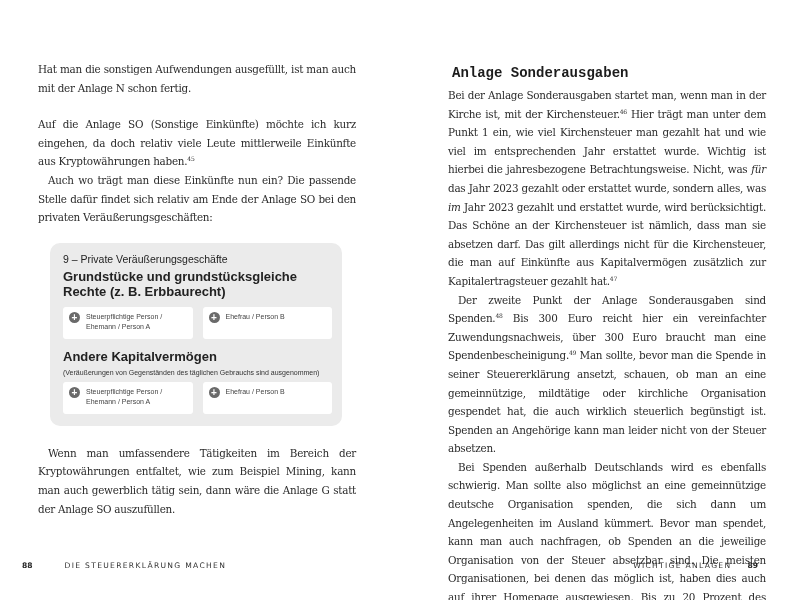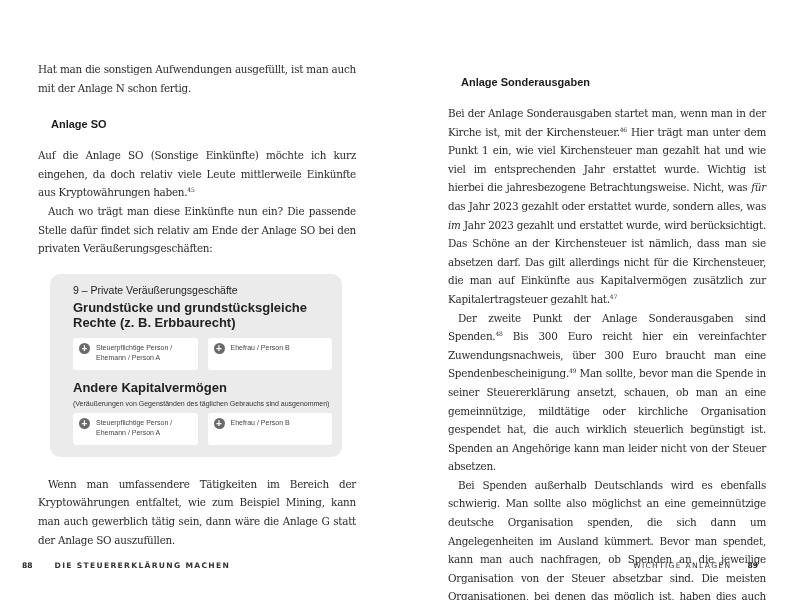--- a/index.html
+++ b/index.html
@@ -10,26 +10,26 @@
   .page { position: absolute; top: 0; height: 460px; }
   .page-left { left: 0; width: 398px; }
   .page-right { left: 398px; width: 398px; }
   .col { position: absolute; top: 60px; width: 318px; }
   .page-left .col { left: 38px; }
   .page-right .col { left: 50px; }
   p { margin: 0; font-size: 10.4px; line-height: 18.6px; text-align: justify; letter-spacing: -0.25px; }
   p.indent { text-indent: 10px; }
   p.gap-after { margin-bottom: 18px; }
   h2 {
-    margin: 13px; font-family: Liberation Sans, sans-serif; font-weight: bold; font-size: 11px;
+    margin: 4px; font-family: Liberation Mono, monospace; font-weight: bold; font-size: 14px;
     line-height: 18px; color: #1c1c1c;
   }
   sup { font-size: 6px; vertical-align: 4px; line-height: 0; }
   .form-box {
-    margin: 16px 14px 18px 12px; background: #ebebeb; border-radius: 10px; padding: 10px 10px 12px 23px;
+    margin: 16px 14px 18px 12px; background: #ebebeb; border-radius: 10px; padding: 10px 10px 12px 13px;
     font-family: "Liberation Sans", sans-serif;
   }
   .form-title { font-size: 10.5px; color: #222; margin-bottom: 4px; }
   .form-sub { font-size: 13px; font-weight: bold; color: #222; margin-bottom: 8px; }
   .form-note { font-size: 7px; color: #333; margin-bottom: 6px; }
   .form-row { display: flex; gap: 10px; margin-bottom: 10px; }
   .form-row:last-child { margin-bottom: 0; }
   .form-field {
     flex: 1; background: #ffffff; border-radius: 3px; height: 32px; display: flex; align-items: flex-start;
     padding: 5px 6px; box-sizing: border-box;
@@ -39,31 +39,30 @@
     display: flex; align-items: center; justify-content: center; font-size: 10px; font-weight: bold;
     line-height: 11px; margin-right: 6px; margin-top: 0px;
   }
   .field-label { font-size: 7px; color: #444; line-height: 10px; white-space: pre-line; }
   .footer {
     position: absolute; top: 561px; font-family: "DejaVu Sans", sans-serif; font-size: 7.6px;
     letter-spacing: 1.3px; color: #333;
   }
   .footer .num { font-weight: bold; letter-spacing: 0; color: #222; text-align: center; }
   .page-left .footer { left: 22px; }
-  .page-left .footer .title { margin-left: 22px; font-weight: bold; }
+  .page-left .footer .title { margin-left: 32px; }
   .page-right .footer { right: 38px; }
   .page-right .footer .num { margin-left: 16px; }
 </style>
 </head>
 <body>
 
 <div class="page page-left">
   <div class="col">
     <p class="gap-after">Hat man die sonstigen Aufwendungen ausgefüllt, ist man auch mit der Anlage N schon fertig.</p>
-    <h2>Anlage SO</h2>
     <p><span>Auf die Anlage SO (Sonstige Einkünfte) möchte ich kurz eingehen, da doch relativ viele Leute mittlerweile Einkünfte aus Kryptowährungen haben.</span><sup>45</sup></p>
     <p class="indent">Auch wo trägt man diese Einkünfte nun ein? Die passende Stelle dafür findet sich relativ am Ende der Anlage SO bei den privaten Veräußerungsgeschäften:</p>
 
     <div class="form-box">
       <div class="form-title">9 – Private Veräußerungsgeschäfte</div>
       <div class="form-sub">Grundstücke und grundstücksgleiche Rechte (z. B. Erbbaurecht)</div>
       <div class="form-row">
         <div class="form-field">
           <span class="plus-icon">+</span>
           <span class="field-label">Steuerpflichtige Person /

